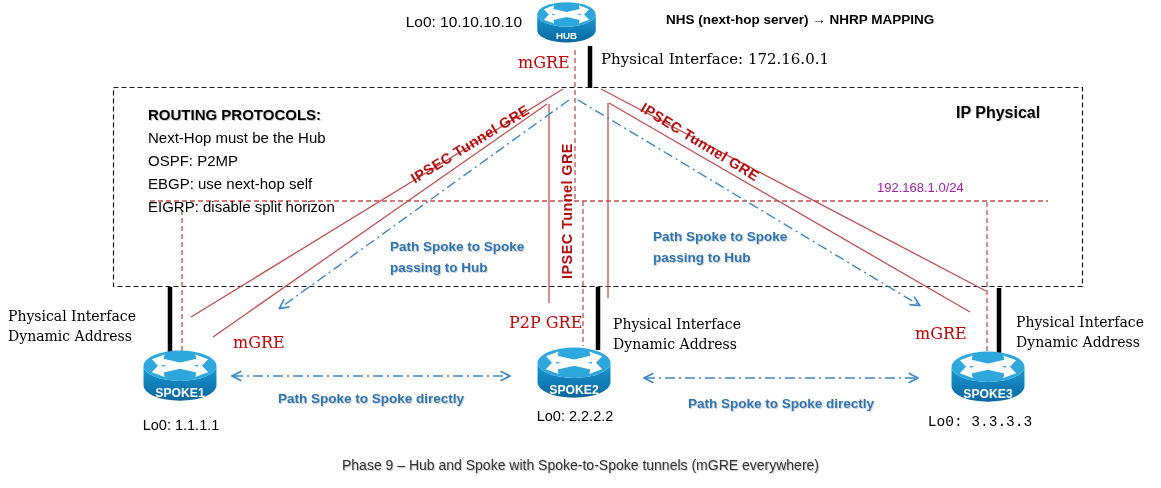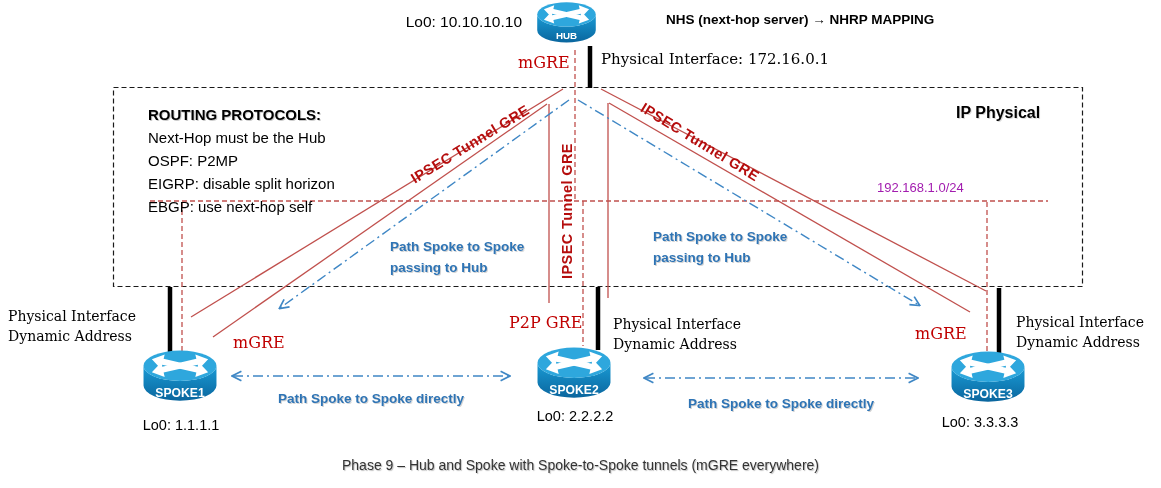--- a/index.html
+++ b/index.html
@@ -109,22 +109,22 @@
   <div class="lbl nhs" style="left:638px;top:12px;font-weight:bold;padding-left:28px;">NHS (next-hop server) → NHRP MAPPING</div>
 
   <div class="lbl red-serif" style="left:518px;top:53px;">mGRE</div>
 
   <div class="lbl phys-hub" style="left:601px;top:50px;">Physical Interface: 172.16.0.1</div>
 
   <div class="rp">
     <div class="head">ROUTING PROTOCOLS:</div>
     <div>Next-Hop must be the Hub</div>
     <div>OSPF: P2MP</div>
+    <div>EBGP: use next-hop self</div>
     <div>EIGRP: disable split horizon</div>
-    <div>EBGP: use next-hop self</div>
   </div>
 
   <div class="lbl ipnet" style="left:956px;top:104px;">IP Physical</div>
 
   <div class="lbl subnet" style="left:877px;top:180px;">192.168.1.0/24</div>
 
   <div class="tun" style="left:395px;top:136px;width:150px;transform:rotate(-31.5deg);">IPSEC Tunnel GRE</div>
   <div class="tun" style="left:478px;top:203px;transform:rotate(-90deg);">IPSEC Tunnel GRE</div>
   <div class="tun" style="left:625px;top:134px;width:150px;transform:rotate(31.5deg);">IPSEC Tunnel GRE</div>
 
@@ -146,16 +146,16 @@
     <div>Physical Interface</div>
     <div>Dynamic Address</div>
   </div>
   <div class="lbl lo0" style="left:510px;top:408px;width:130px;text-align:center;">Lo0: 2.2.2.2</div>
 
   <div class="lbl red-serif" style="left:915px;top:324px;">mGRE</div>
   <div class="physpoke" style="left:1016px;top:312px;">
     <div>Physical Interface</div>
     <div>Dynamic Address</div>
   </div>
-  <div class="lbl lo0" style="left:915px;top:414px;width:130px;text-align:center;">Lo0: 3.3.3.3</div>
+  <div class="lbl lo0" style="left:915px;top:414px;width:130px;text-align:center;font-family:Liberation Mono, monospace;">Lo0: 3.3.3.3</div>
 
   <div class="caption">Phase 9 – Hub and Spoke with Spoke-to-Spoke tunnels (mGRE everywhere)</div>
 </div>
 
 </body></html>

